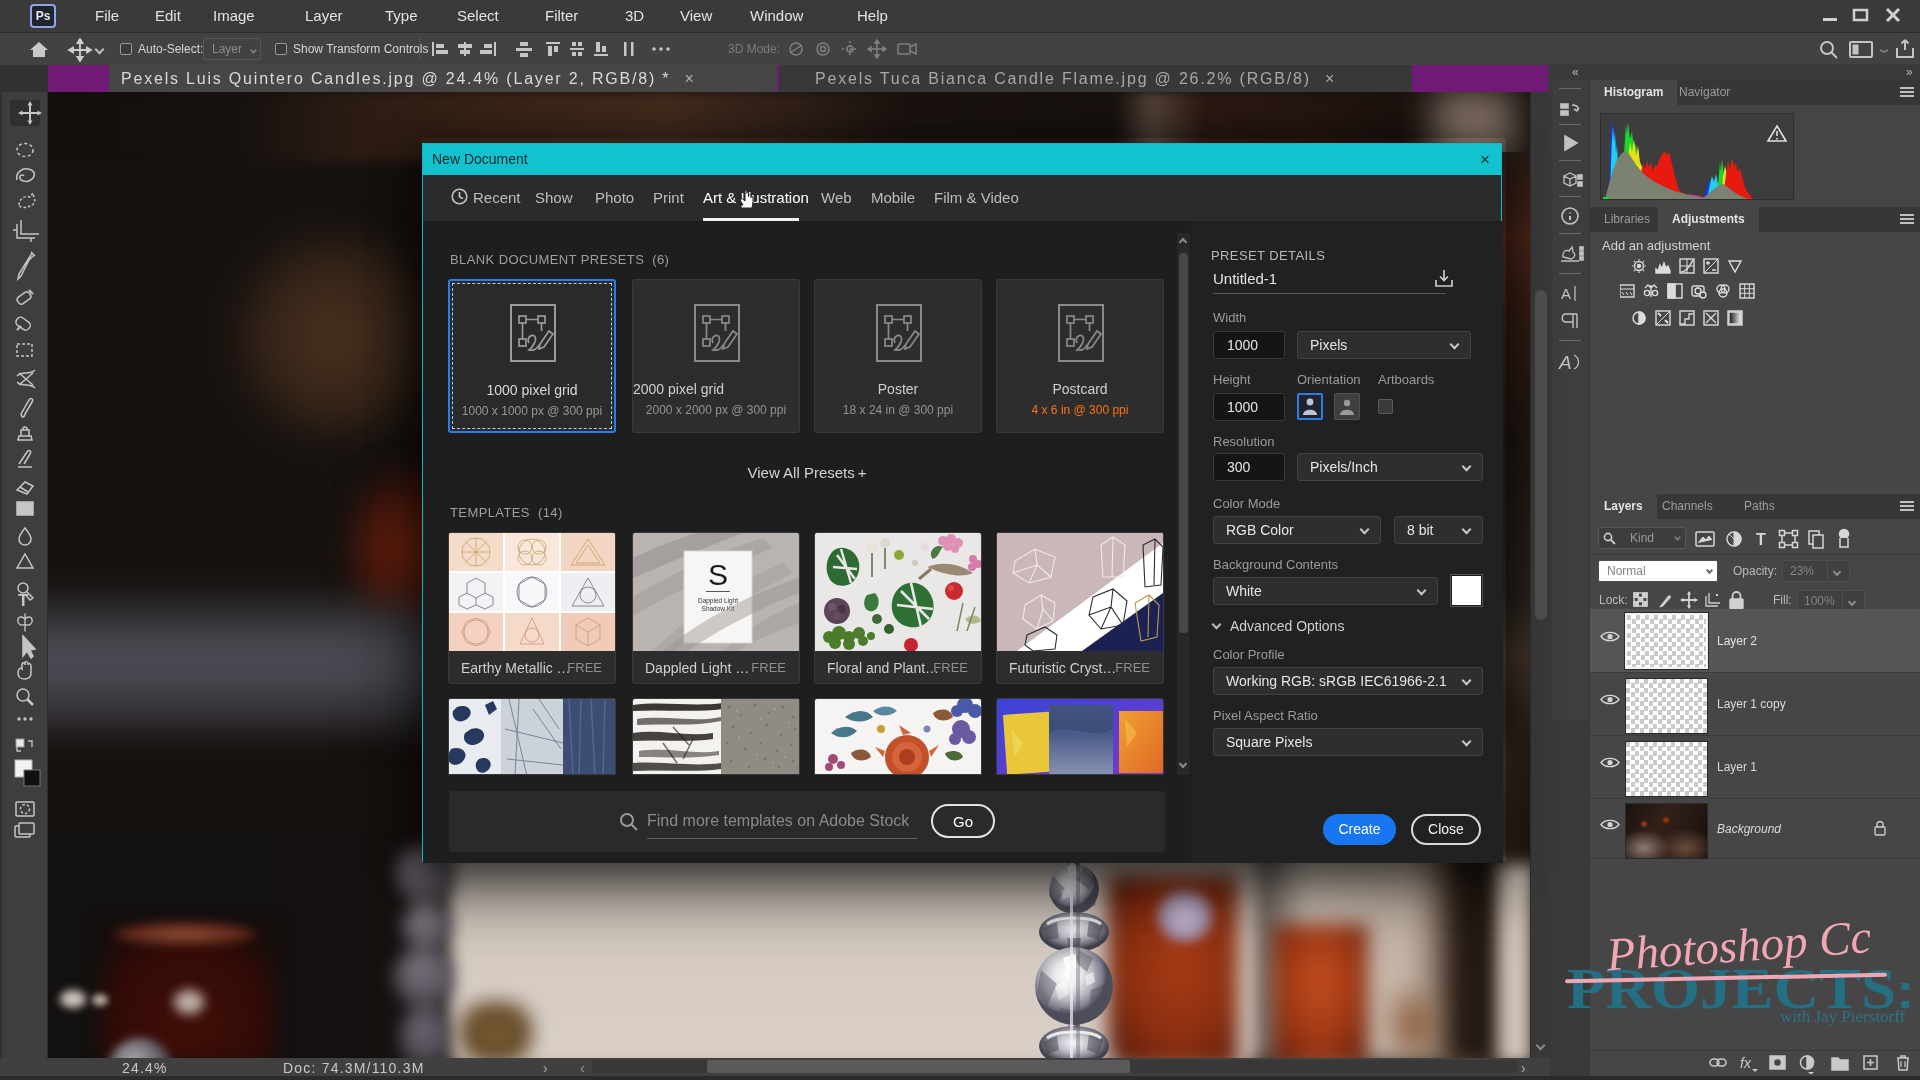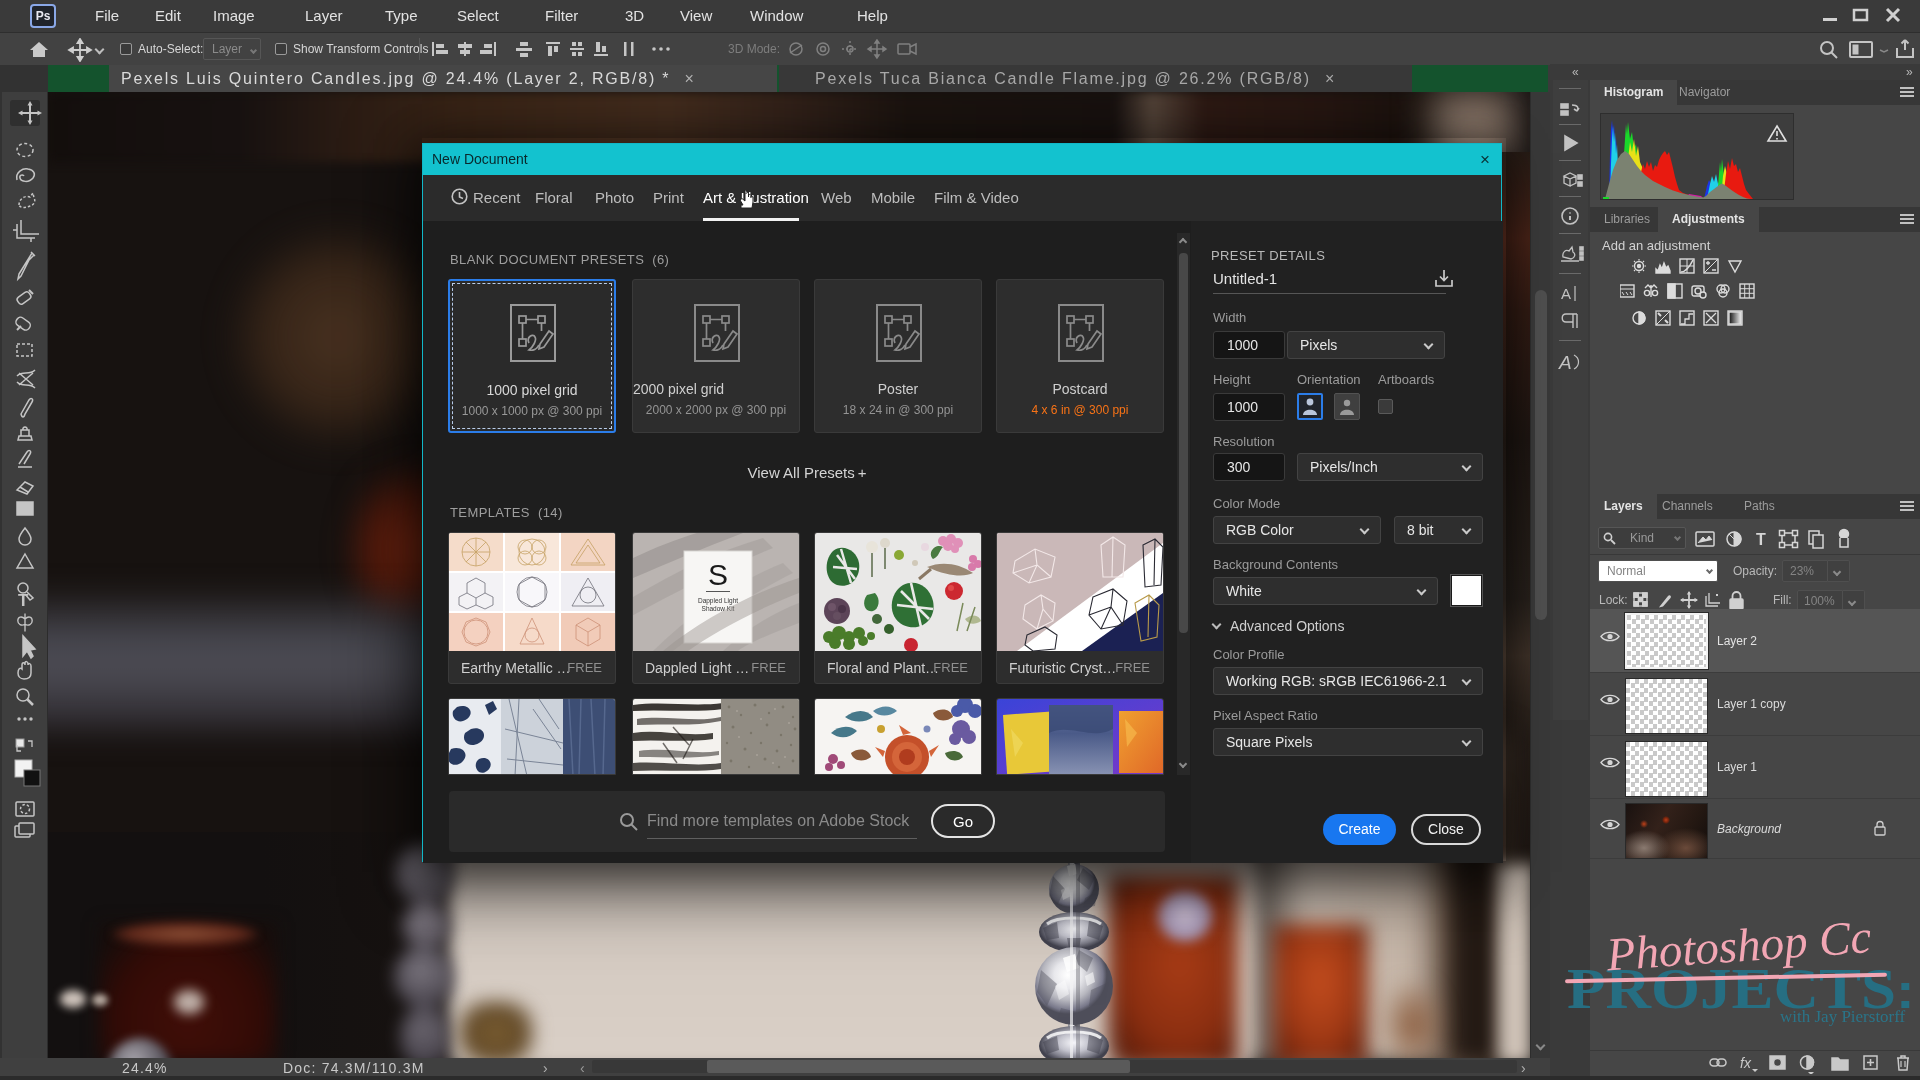--- a/index.html
+++ b/index.html
@@ -4,21 +4,21 @@
 <style>
 *{margin:0;padding:0;box-sizing:border-box;font-family:"Liberation Sans",sans-serif;}
 html,body{width:1920px;height:1080px;overflow:hidden;background:#3a3a3a;}
 .abs{position:absolute;}
 #stage{position:relative;width:1920px;height:1080px;}
 
 #menubar{left:0;top:0;width:1920px;height:32px;background:#3a3a3a;color:#e2e2e2;font-size:15px;}
 #menubar .mi{position:absolute;top:7px;}
 #pslogo{position:absolute;left:30px;top:4px;width:26px;height:24px;border:2px solid #8aa8e8;border-radius:4px;color:#e8e8f0;font-size:12px;font-weight:bold;text-align:center;line-height:20px;background:#20242c;}
 #optbar{left:0;top:32px;width:1920px;height:33px;background:#424242;border-top:1px solid #2e2e2e;color:#d6d6d6;font-size:12px;}
-#tabbar{left:0;top:65px;width:1548px;height:27px;background:#14532d;}
+#tabbar{left:0;top:65px;width:1548px;height:27px;background:#701a75;}
 .doctab{position:absolute;top:0;height:27px;font-size:16px;letter-spacing:1.8px;line-height:27px;padding:0 10px 0 12px;white-space:nowrap;overflow:hidden;}
 .cbx{display:inline-block;width:12px;height:12px;border:1px solid #9a9a9a;border-radius:2px;vertical-align:-2px;margin-right:6px;background:#3a3a3a;}
 .chev{display:inline-block;width:7px;height:7px;border-right:2px solid #bbb;border-bottom:2px solid #bbb;transform:rotate(45deg);}
 
 #toolstrip{left:0;top:65px;width:48px;height:993px;background:#323232;}
 #tools{left:2px;top:92px;width:46px;height:966px;background:#3e3e3e;border-right:1px solid #2c2c2c;}
 
 #canvas{left:48px;top:92px;width:1482px;height:966px;background:#171210;overflow:hidden;}
 #canvas .ph{position:absolute;}
 
@@ -654,21 +654,21 @@
 </div>
 <div id="bottomedge" class="abs"></div>
 <div id="dlg" class="abs">
   <div id="dlgtitle">New Document <span style="position:absolute;right:11px;top:0;font-size:17px;color:#0a3134">×</span></div>
   <div id="dlgtabs">
     <svg class="abs" style="left:28px;top:13px" width="17" height="17" viewBox="0 0 17 17">
           <circle cx="8.5" cy="8.5" r="7.3" stroke="#c3c3c3" stroke-width="1.6" fill="none"></circle>
           <path d="M8.5 4 L8.5 9 L12 10.5" stroke="#c3c3c3" stroke-width="1.6" fill="none"></path>
         </svg>
     <span class="t" style="left:50px">Recent</span>
-    <span class="t" style="left:112px">Floral</span>
+    <span class="t" style="left:112px">Show</span>
     <span class="t" style="left:172px">Photo</span>
     <span class="t" style="left:230px">Print</span>
     <span class="t" style="left:280px;color:#fff">Art &amp; Illustration</span>
     <span class="t" style="left:398px">Web</span>
     <span class="t" style="left:448px">Mobile</span>
     <span class="t" style="left:511px">Film &amp; Video</span>
     <div class="abs" style="left:280px;top:43px;width:96px;height:3px;background:#f2f2f2"></div>
     <svg class="abs" style="left:316px;top:14px" width="17" height="24" viewBox="0 0 17 24">
           <path d="M6 1 L6 12 L3 9.5 L1 11 L4 16 L2 16 L2 19 L13 19 L14 13 L14 8 L12 7 L12 9 M12 7 C12 5 9.5 5 9.5 7 L9.5 8 M9.5 7 L9.5 5 C9.5 3 7 3 7 5" fill="#fff" stroke="#222" stroke-width="1"></path>
         </svg>
@@ -1037,21 +1037,21 @@
     <div class="abs" style="left:22px;top:49px;color:#e4e4e4;font-size:15px">Untitled-1</div>
     <div class="abs" style="left:22px;top:72px;width:233px;height:1px;background:#565656"></div>
     <svg class="abs" style="left:243px;top:47px" width="20" height="20" viewBox="0 0 20 20">
           <g stroke="#c9c9c9" stroke-width="1.7" fill="none">
             <path d="M2 12 L2 18 L18 18 L18 12"></path>
             <path d="M10 2 L10 12 M6 8.5 L10 12.5 L14 8.5"></path>
           </g>
         </svg>
     <div class="dlab" style="left:22px;top:89px">Width</div>
     <div class="inp" style="left:22px;top:110px;width:72px;height:28px">1000</div>
-    <div class="ddl" style="left:96px;top:110px;width:158px;height:28px">Pixels<div class="chev"></div></div>
+    <div class="ddl" style="left:106px;top:110px;width:174px;height:28px">Pixels<div class="chev"></div></div>
     <div class="dlab" style="left:22px;top:151px">Height</div>
     <div class="dlab" style="left:106px;top:151px">Orientation</div>
     <div class="dlab" style="left:187px;top:151px">Artboards</div>
     <div class="inp" style="left:22px;top:172px;width:72px;height:28px">1000</div>
     <div class="abs" style="left:106px;top:172px;width:26px;height:27px;border:2px solid #2b7de9;border-radius:2px;background:#20242a">
       <svg width="22" height="23" viewBox="0 0 22 23">
             <circle cx="11" cy="7" r="3.4" fill="#b9c6da"></circle>
             <path d="M4 20 C4 13 18 13 18 20 Z" fill="#b9c6da"></path>
           </svg>
     </div>

